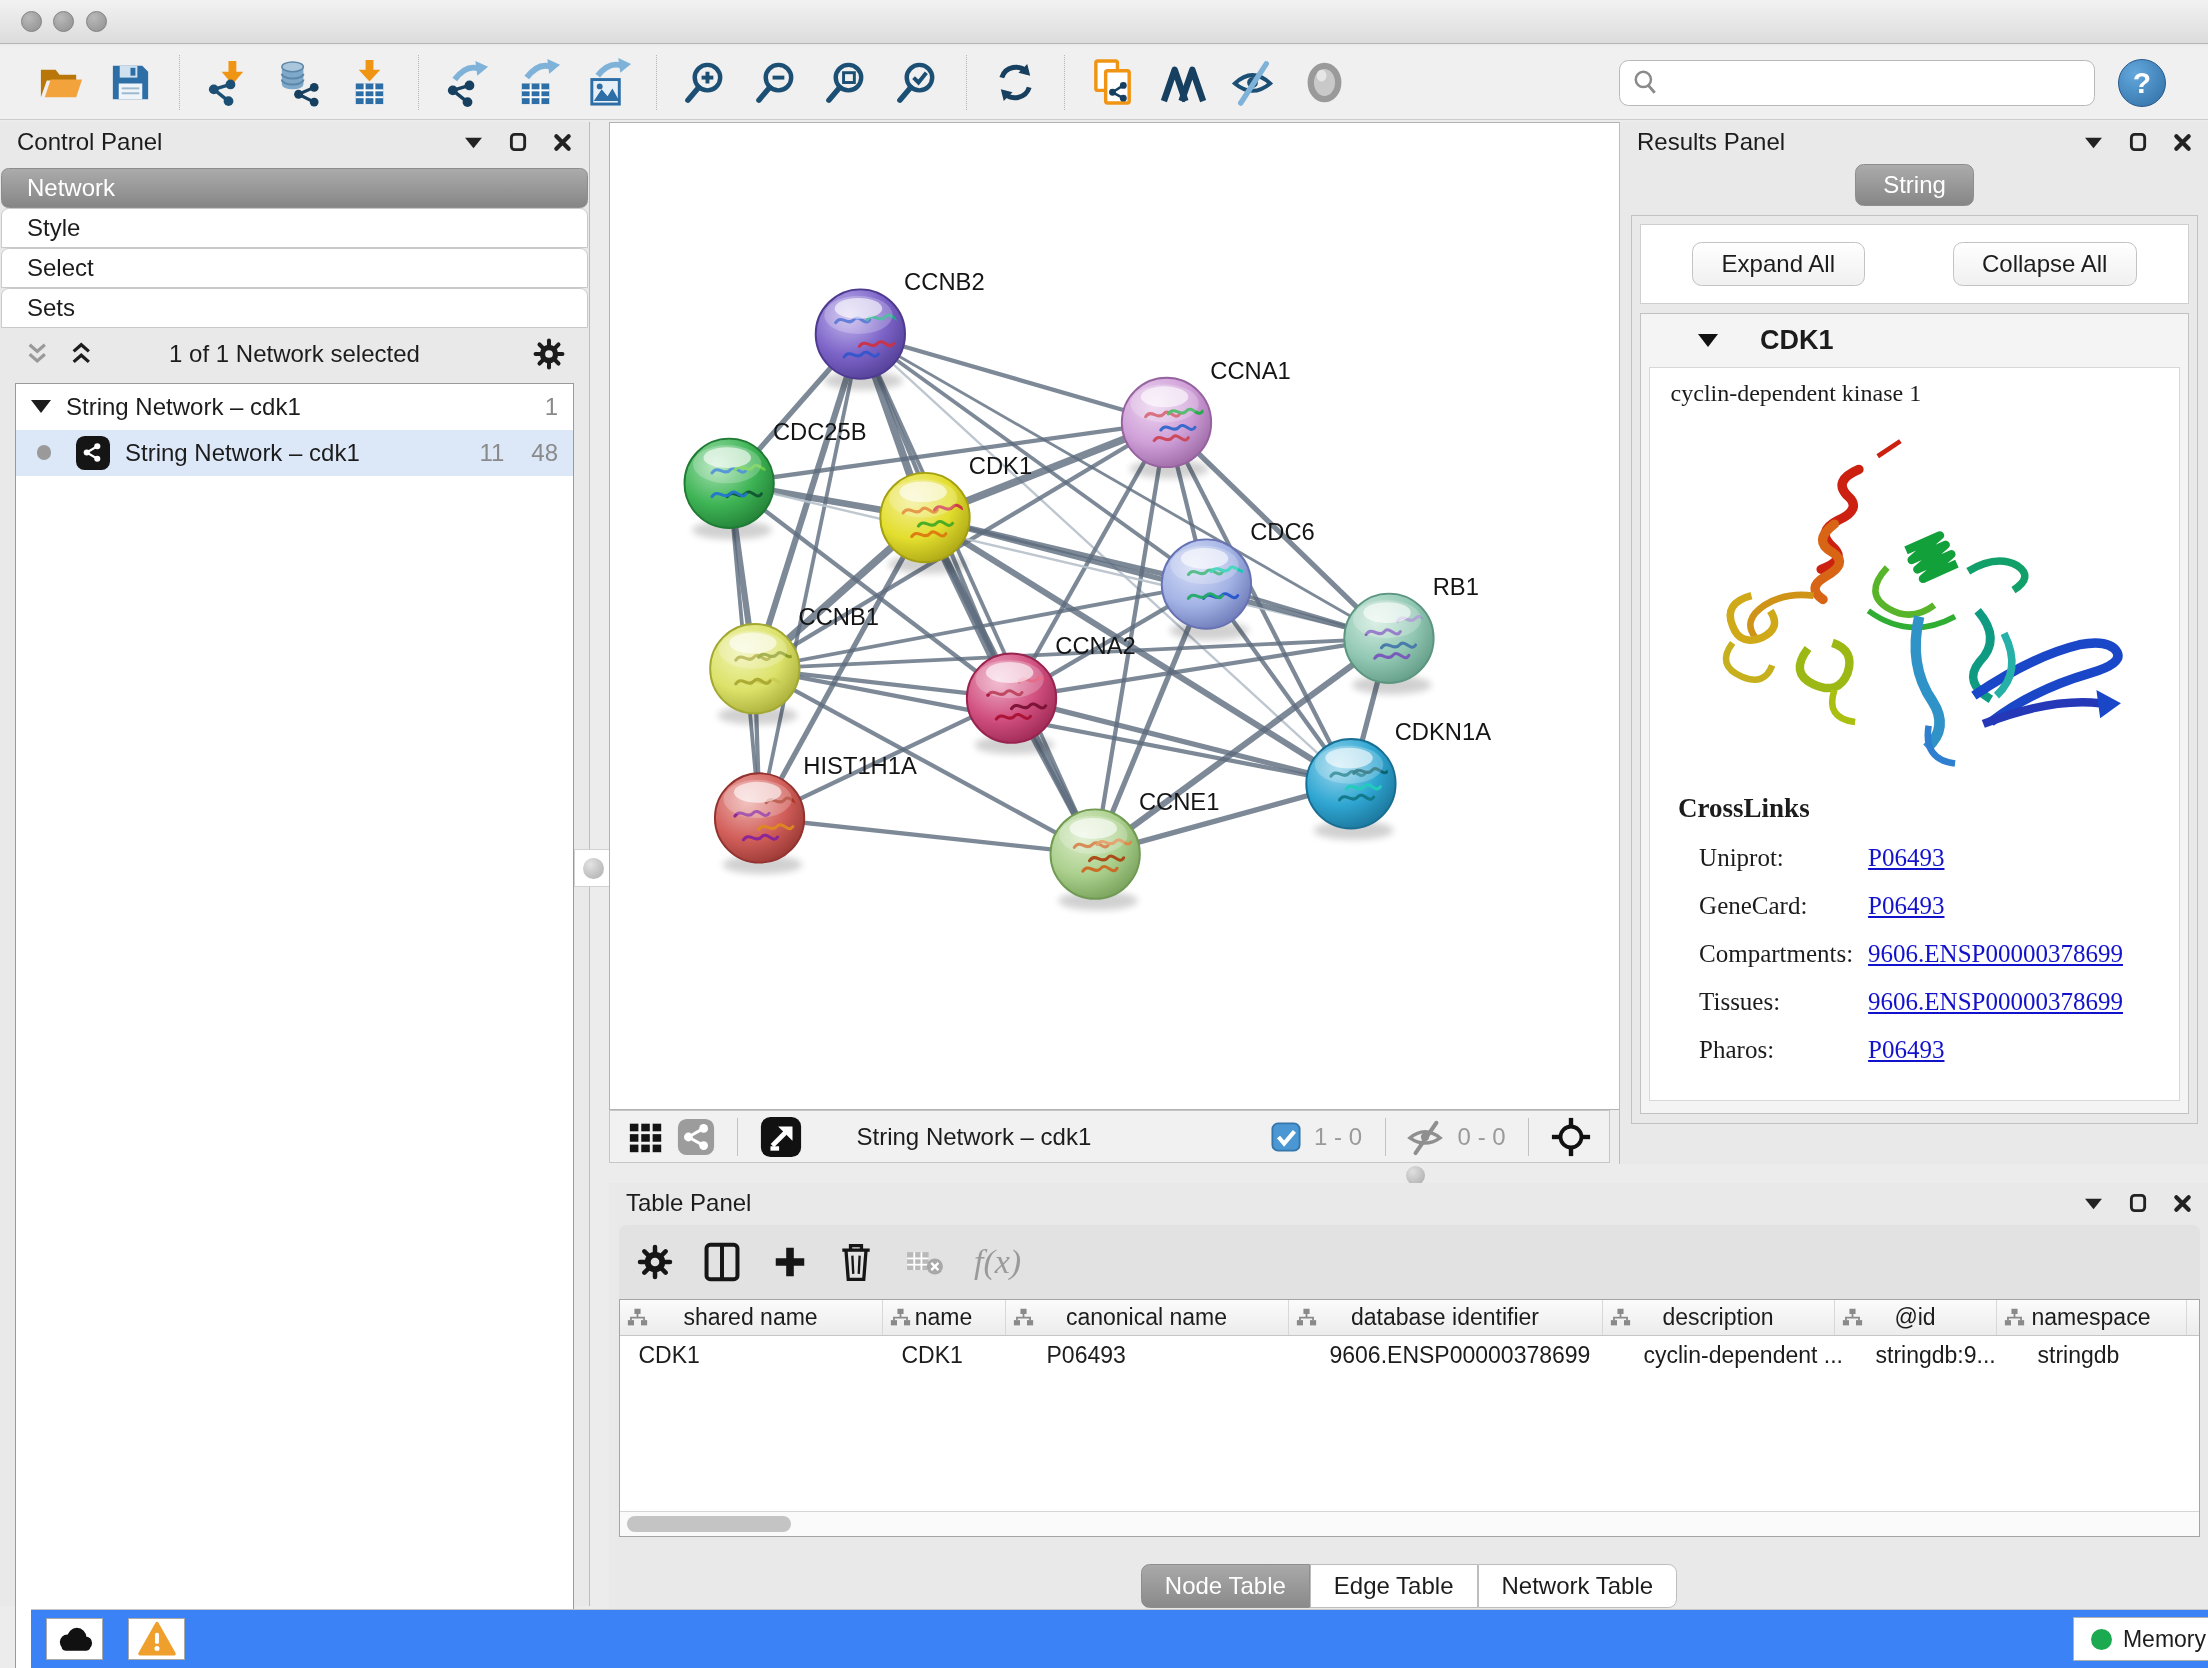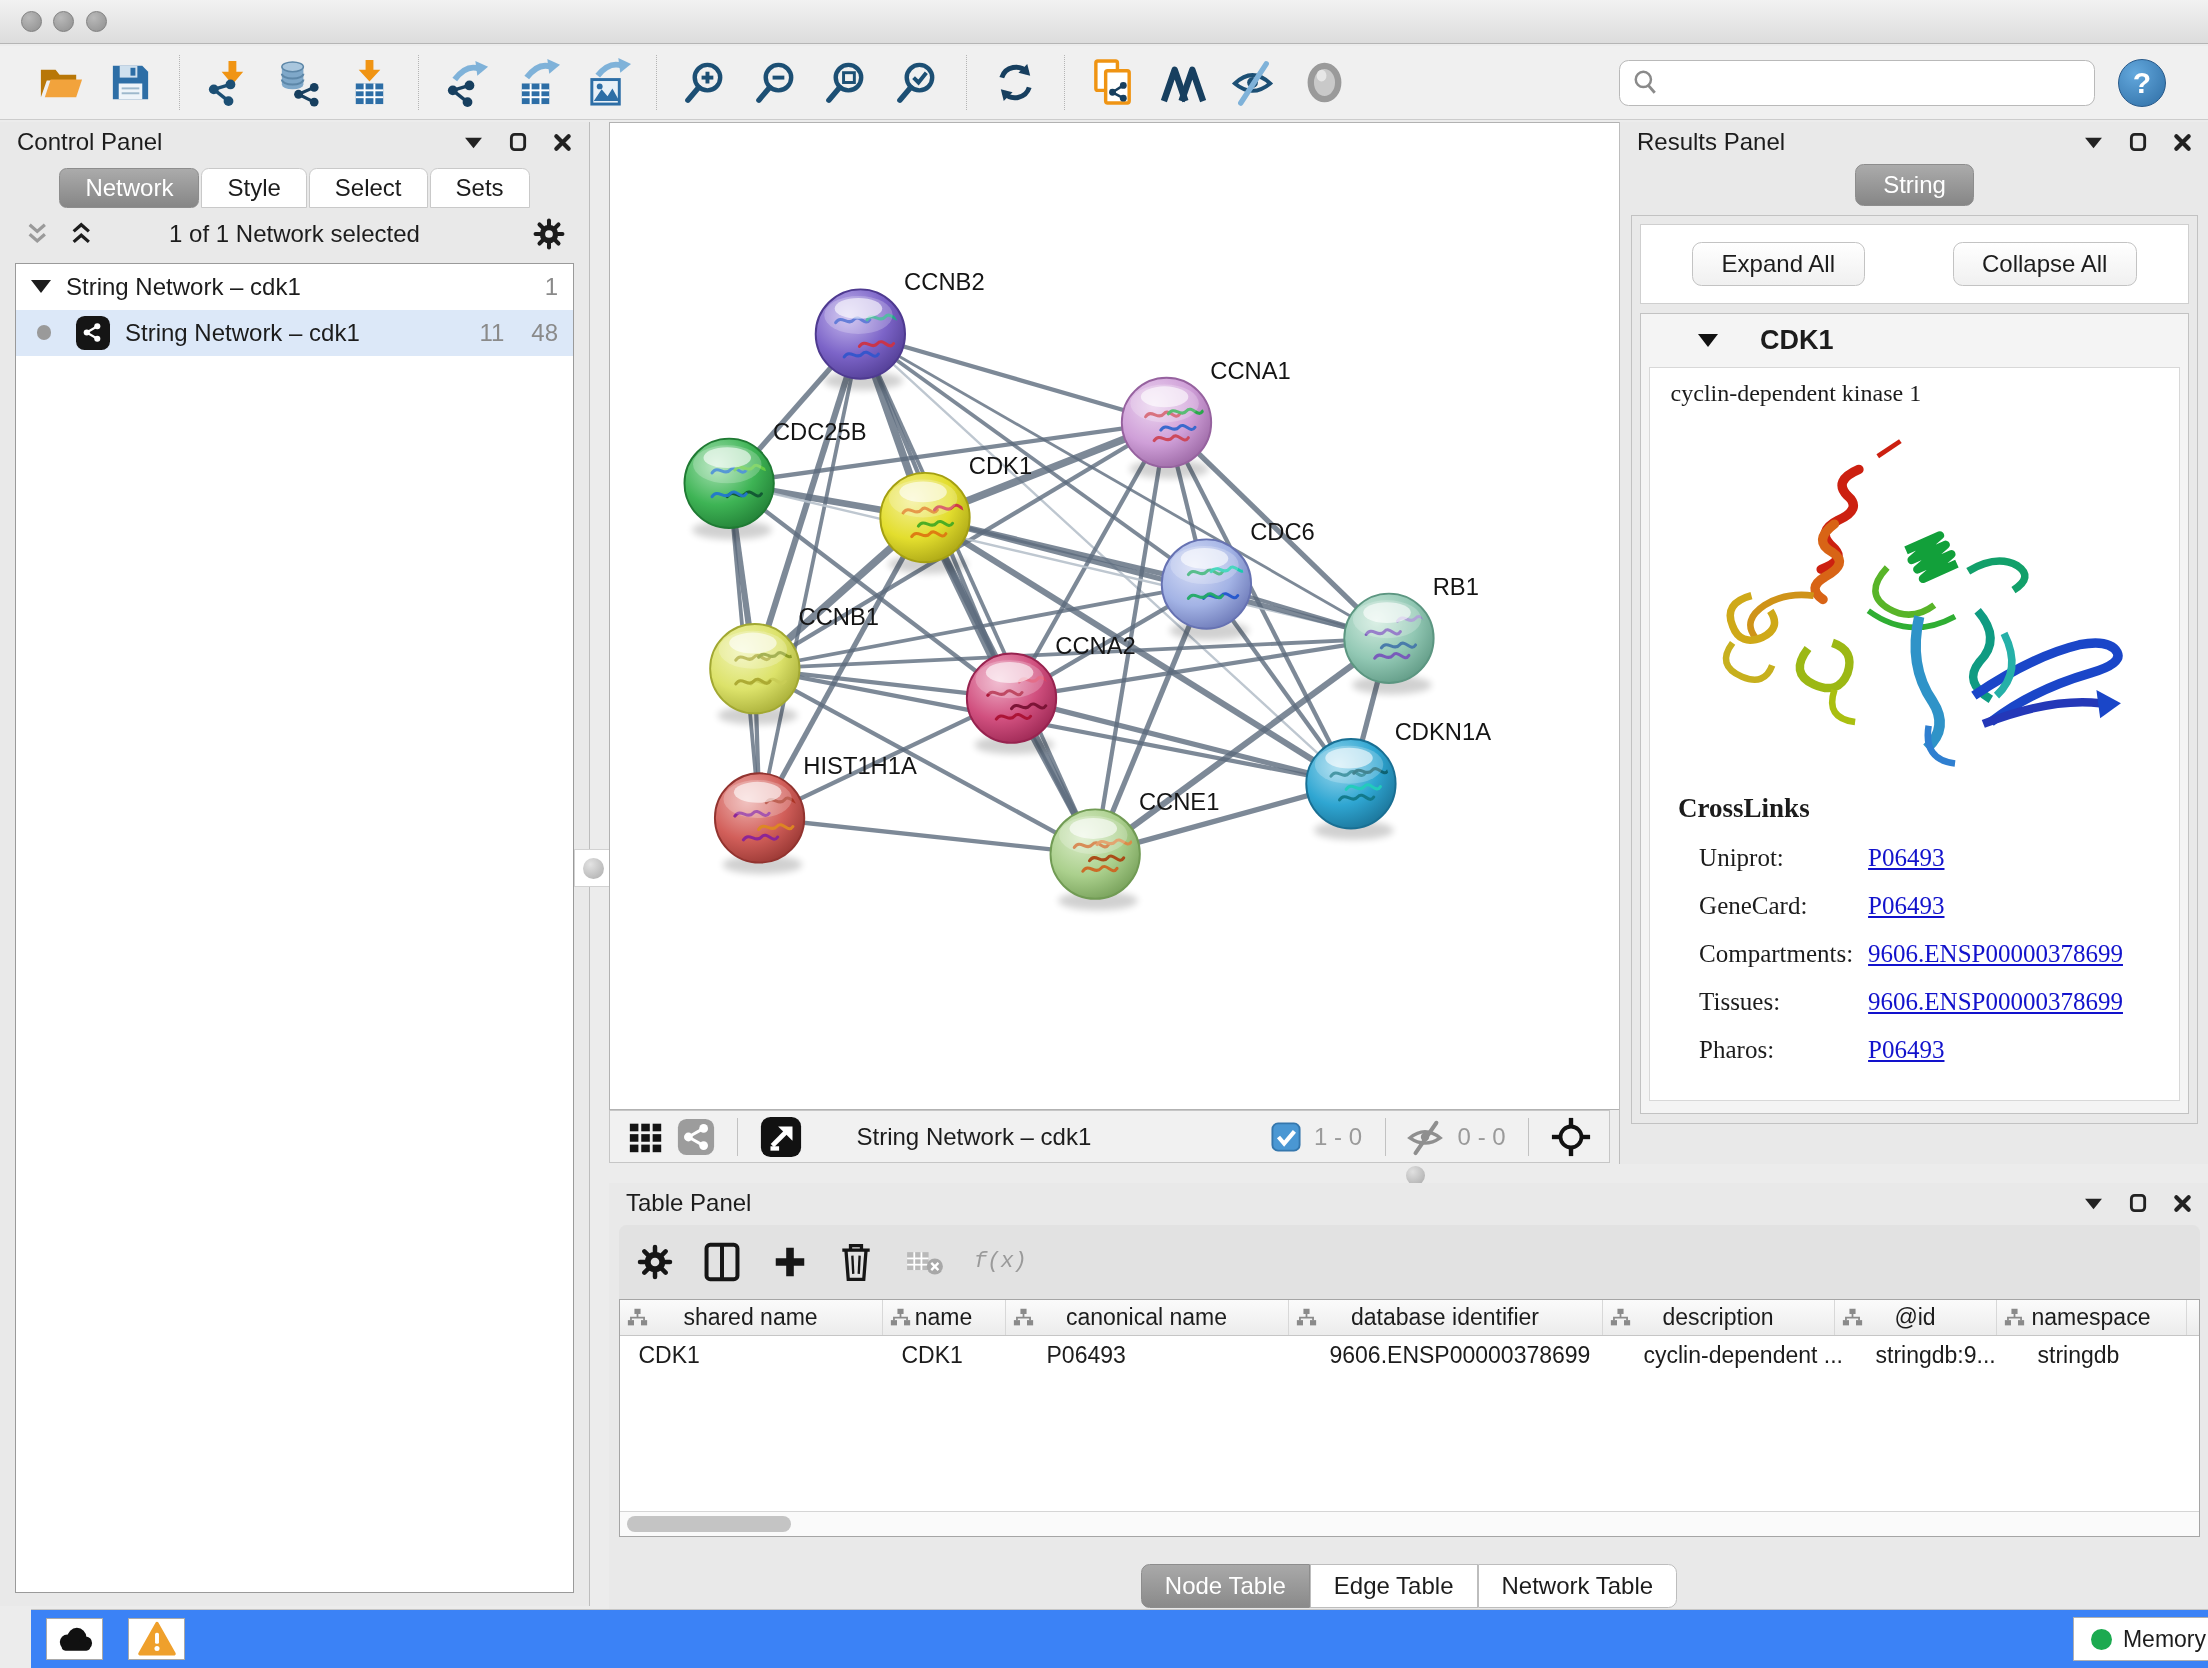--- a/index.html
+++ b/index.html
@@ -36,21 +36,21 @@
 
   
   .panel-head { height:40px; display:flex; align-items:center; padding:0 17px; }
   .panel-title { font-size:24px; color:#1c1c1c; }
   .win-ics { margin-left:auto; display:flex; align-items:center; gap:25px; }
   .win-ic { cursor:pointer; display:inline-flex; }
 
   
   .control-panel { position:absolute; left:0; top:122px; width:590px; height:1484px;
     background:#e9e9e9; border-right:1.9px solid #bdbdbd; }
-  .cp-tabs { display:flex; justify-content:center; margin-top:5.7px; }
+  .cp-tabs { display:flex; justify-content:center; margin-top:5.7px;flex-direction:column; }
   .cp-tab { height:40px; padding:0 25px; display:flex; align-items:center;
     font-size:24px; background:#ffffff; border:1px solid #c9c9c9; cursor:pointer;
     border-radius:7.6px 7.6px 0 0; margin:0 1px; }
   .cp-tab.sel { background:linear-gradient(#ababab,#868686); color:#ffffff;
     border-color:#8d8d8d; border-radius:7.6px; }
   .cp-status { display:flex; align-items:center; padding:9.5px 23px 7.6px 23px; position:relative; }
   .cp-status-text { position:absolute; left:0; right:0; text-align:center;
     font-size:24px; pointer-events:none; }
   .tree-box { margin:3.8px 15px; background:#ffffff; border:1.9px solid #9a9a9a;
     height:1330px; overflow:hidden; }
@@ -114,21 +114,21 @@
   .xl-row { display:flex; height:48px; align-items:center; font-size:25px; }
   .xl-label { width:190px; padding-left:21px; }
   .xl-value { color:#1212cc; text-decoration:underline; cursor:pointer; }
 
   
   .table-panel { position:absolute; left:609px; top:1183px; width:1600px; height:426px;
     background:#e9e9e9; }
   .tp-toolbar { margin:1.9px 9.5px 0 9.5px; height:74px; background:#e2e2e2;
     border-radius:7.6px 7.6px 0 0; display:flex; align-items:center; padding:0 17px; gap:28.5px; }
   .tp-ic { display:inline-flex; cursor:pointer; }
-  .fx { font-family:Liberation Mono, monospace; font-style:italic; font-size:22px;
+  .fx { font-family:Liberation Serif, serif; font-style:italic; font-size:34px;
     color:#9a9a9a; }
   .tbl { margin:0 9.5px; background:#ffffff; border:1.9px solid #a5a5a5; height:238px;
     overflow:hidden; position:relative; }
   .tbl-head { display:flex; height:36px; background:linear-gradient(#fbfbfb,#ececec);
     border-bottom:1.9px solid #c6c6c6; }
   .th { position:relative; display:flex; align-items:center; justify-content:center;
     font-size:23px; border-right:1px solid #d8d8d8; flex:none; cursor:pointer; }
   .th svg { position:absolute; left:7.6px; }
   .tbl-row { display:flex; height:40px; align-items:center; }
   .td { font-size:23px; padding-left:19px; white-space:nowrap; overflow:hidden; flex:none; }

